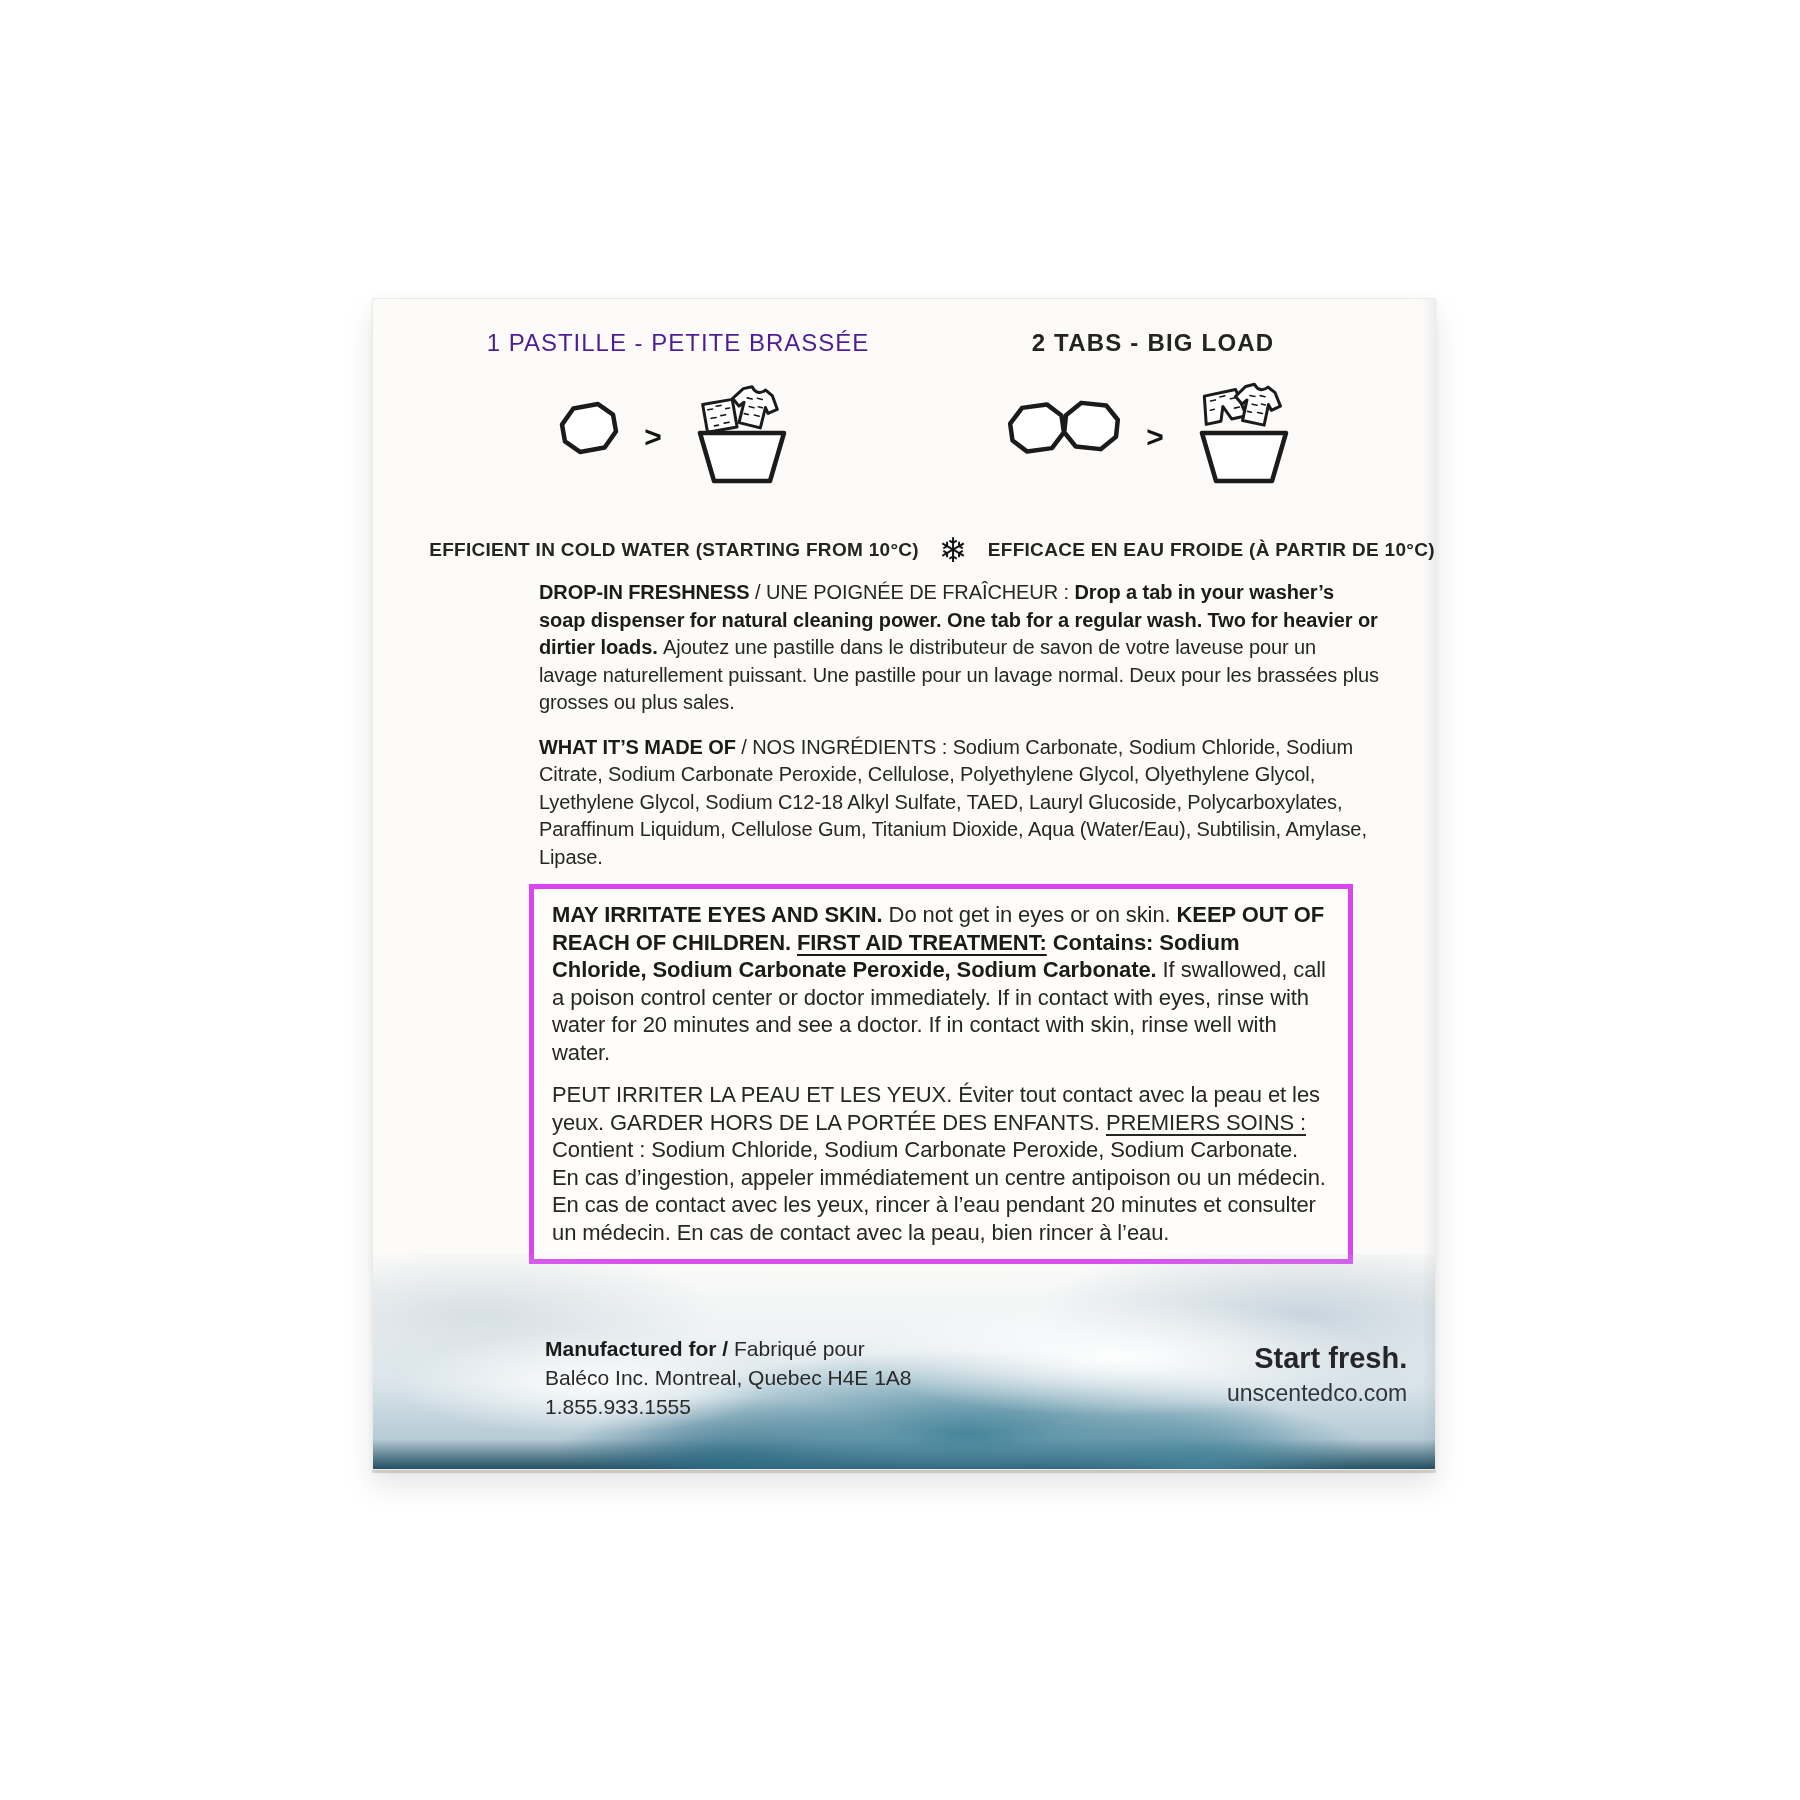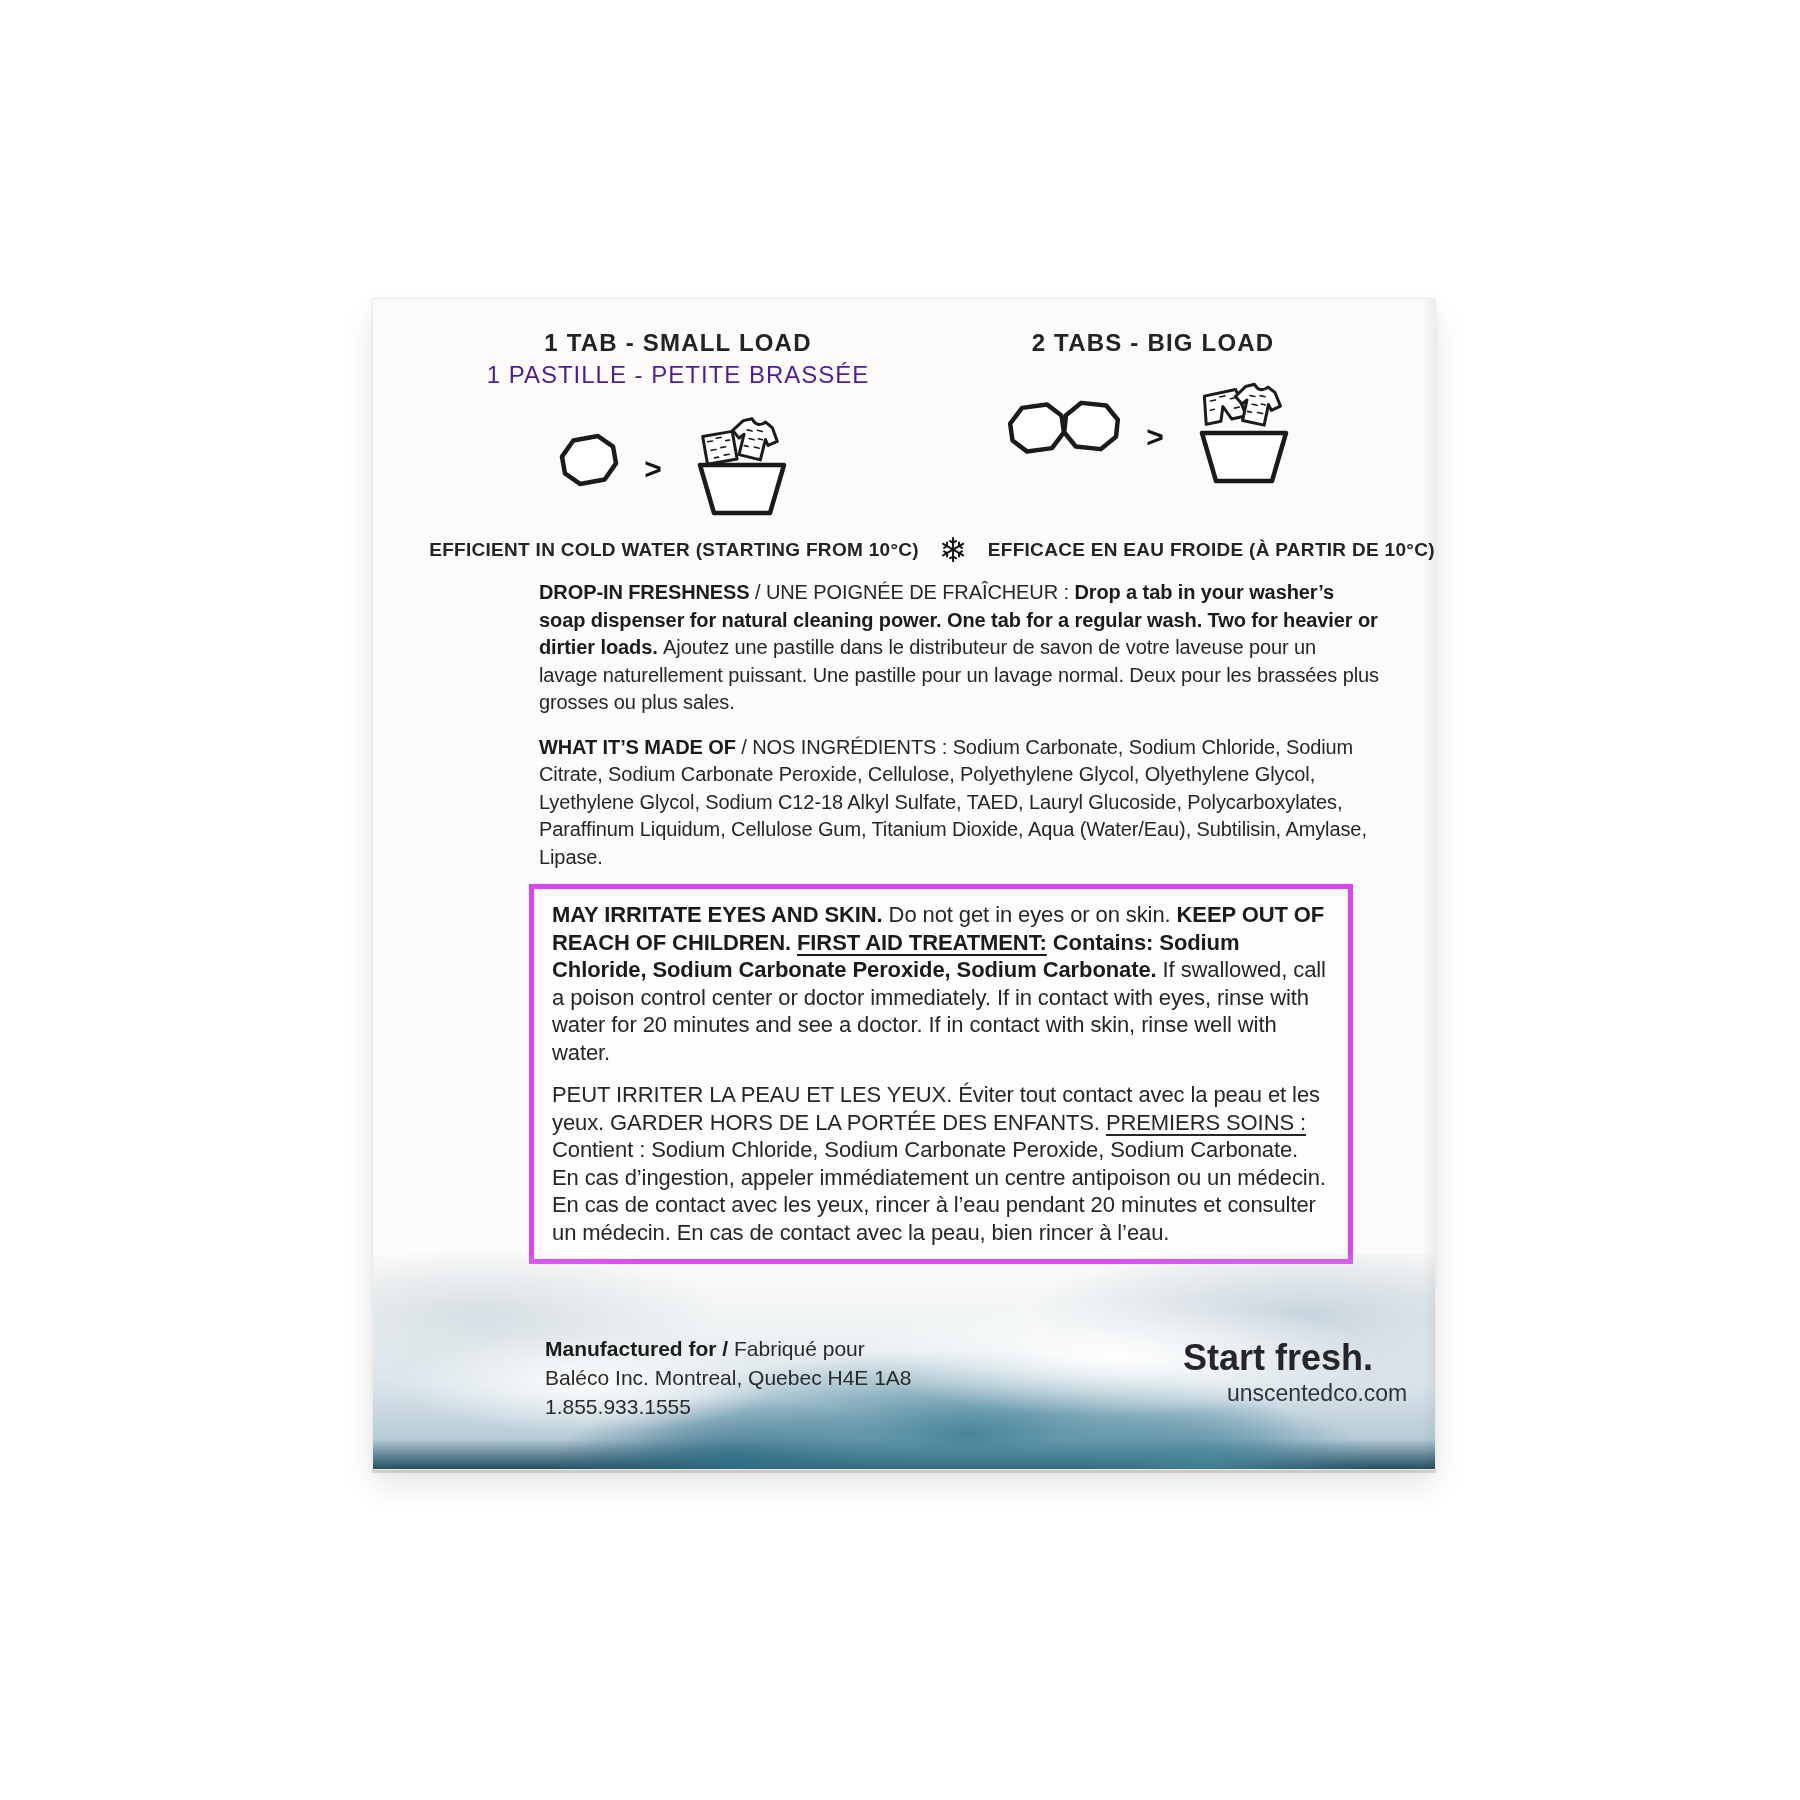--- a/index.html
+++ b/index.html
@@ -55,34 +55,33 @@
       radial-gradient(26% 48% at 34% 98%, rgba(44,105,130,.9), rgba(44,105,130,0) 66%),
       radial-gradient(24% 42% at 78% 96%, rgba(73,136,157,.85), rgba(73,136,157,0) 66%),
       linear-gradient(to top, rgba(21,68,88,.9) 0%, rgba(21,68,88,0) 14%),
       radial-gradient(40% 55% at 88% 28%, rgba(173,192,207,.6), rgba(173,192,207,0) 65%),
       radial-gradient(35% 50% at 10% 28%, rgba(188,202,212,.5), rgba(188,202,212,0) 65%),
       linear-gradient(to bottom, rgba(240,244,246,0) 0%, rgba(225,234,239,.5) 38%,
                       rgba(206,221,229,.8) 62%, rgba(184,204,215,.95) 82%, #a9c3d0 100%);}
   
   .footer-left{position:absolute;left:172px;bottom:48px;z-index:3;font-size:21px;line-height:29px;color:#2a2a28;}
   .footer-right{position:absolute;left:810px;bottom:62px;z-index:3;}
-  .tagline{font-size:36px;font-weight:600;color:#26262a;line-height:34px;}
+  .tagline{font-size:29px;font-weight:600;color:#26262a;line-height:34px;text-align:right;}
   .website{font-size:23px;font-weight:400;color:#32323a;margin-top:4px;line-height:28px;margin-left:44px;}
 </style>
 </head>
 <body>
 
 <div class="stage">
   <div class="box">
 
 
     <div class="usage-row">
 
       <div class="ucol left">
-        <div class="utitle">1 TAB - SMALL LOAD</div>
         <div class="usub">1 PASTILLE - PETITE BRASSÉE</div>
         <div class="uicons">
           <span class="tabwrap">
             <svg width="62" height="54" viewBox="0 0 62 54" aria-hidden="true">
               <path d="M19 5 L44 5 L57 18 L57 35 L43 49 L18 49 L5 36 L5 19 Z" fill="#ffffff" stroke="#1b1b1b" stroke-width="4.5" stroke-linejoin="round" transform="rotate(-10 31 27)"></path>
             </svg>
           </span>
           <span class="arrow">&gt;</span>
           <span>
             <svg width="112" height="114" viewBox="0 0 112 114" aria-hidden="true">

